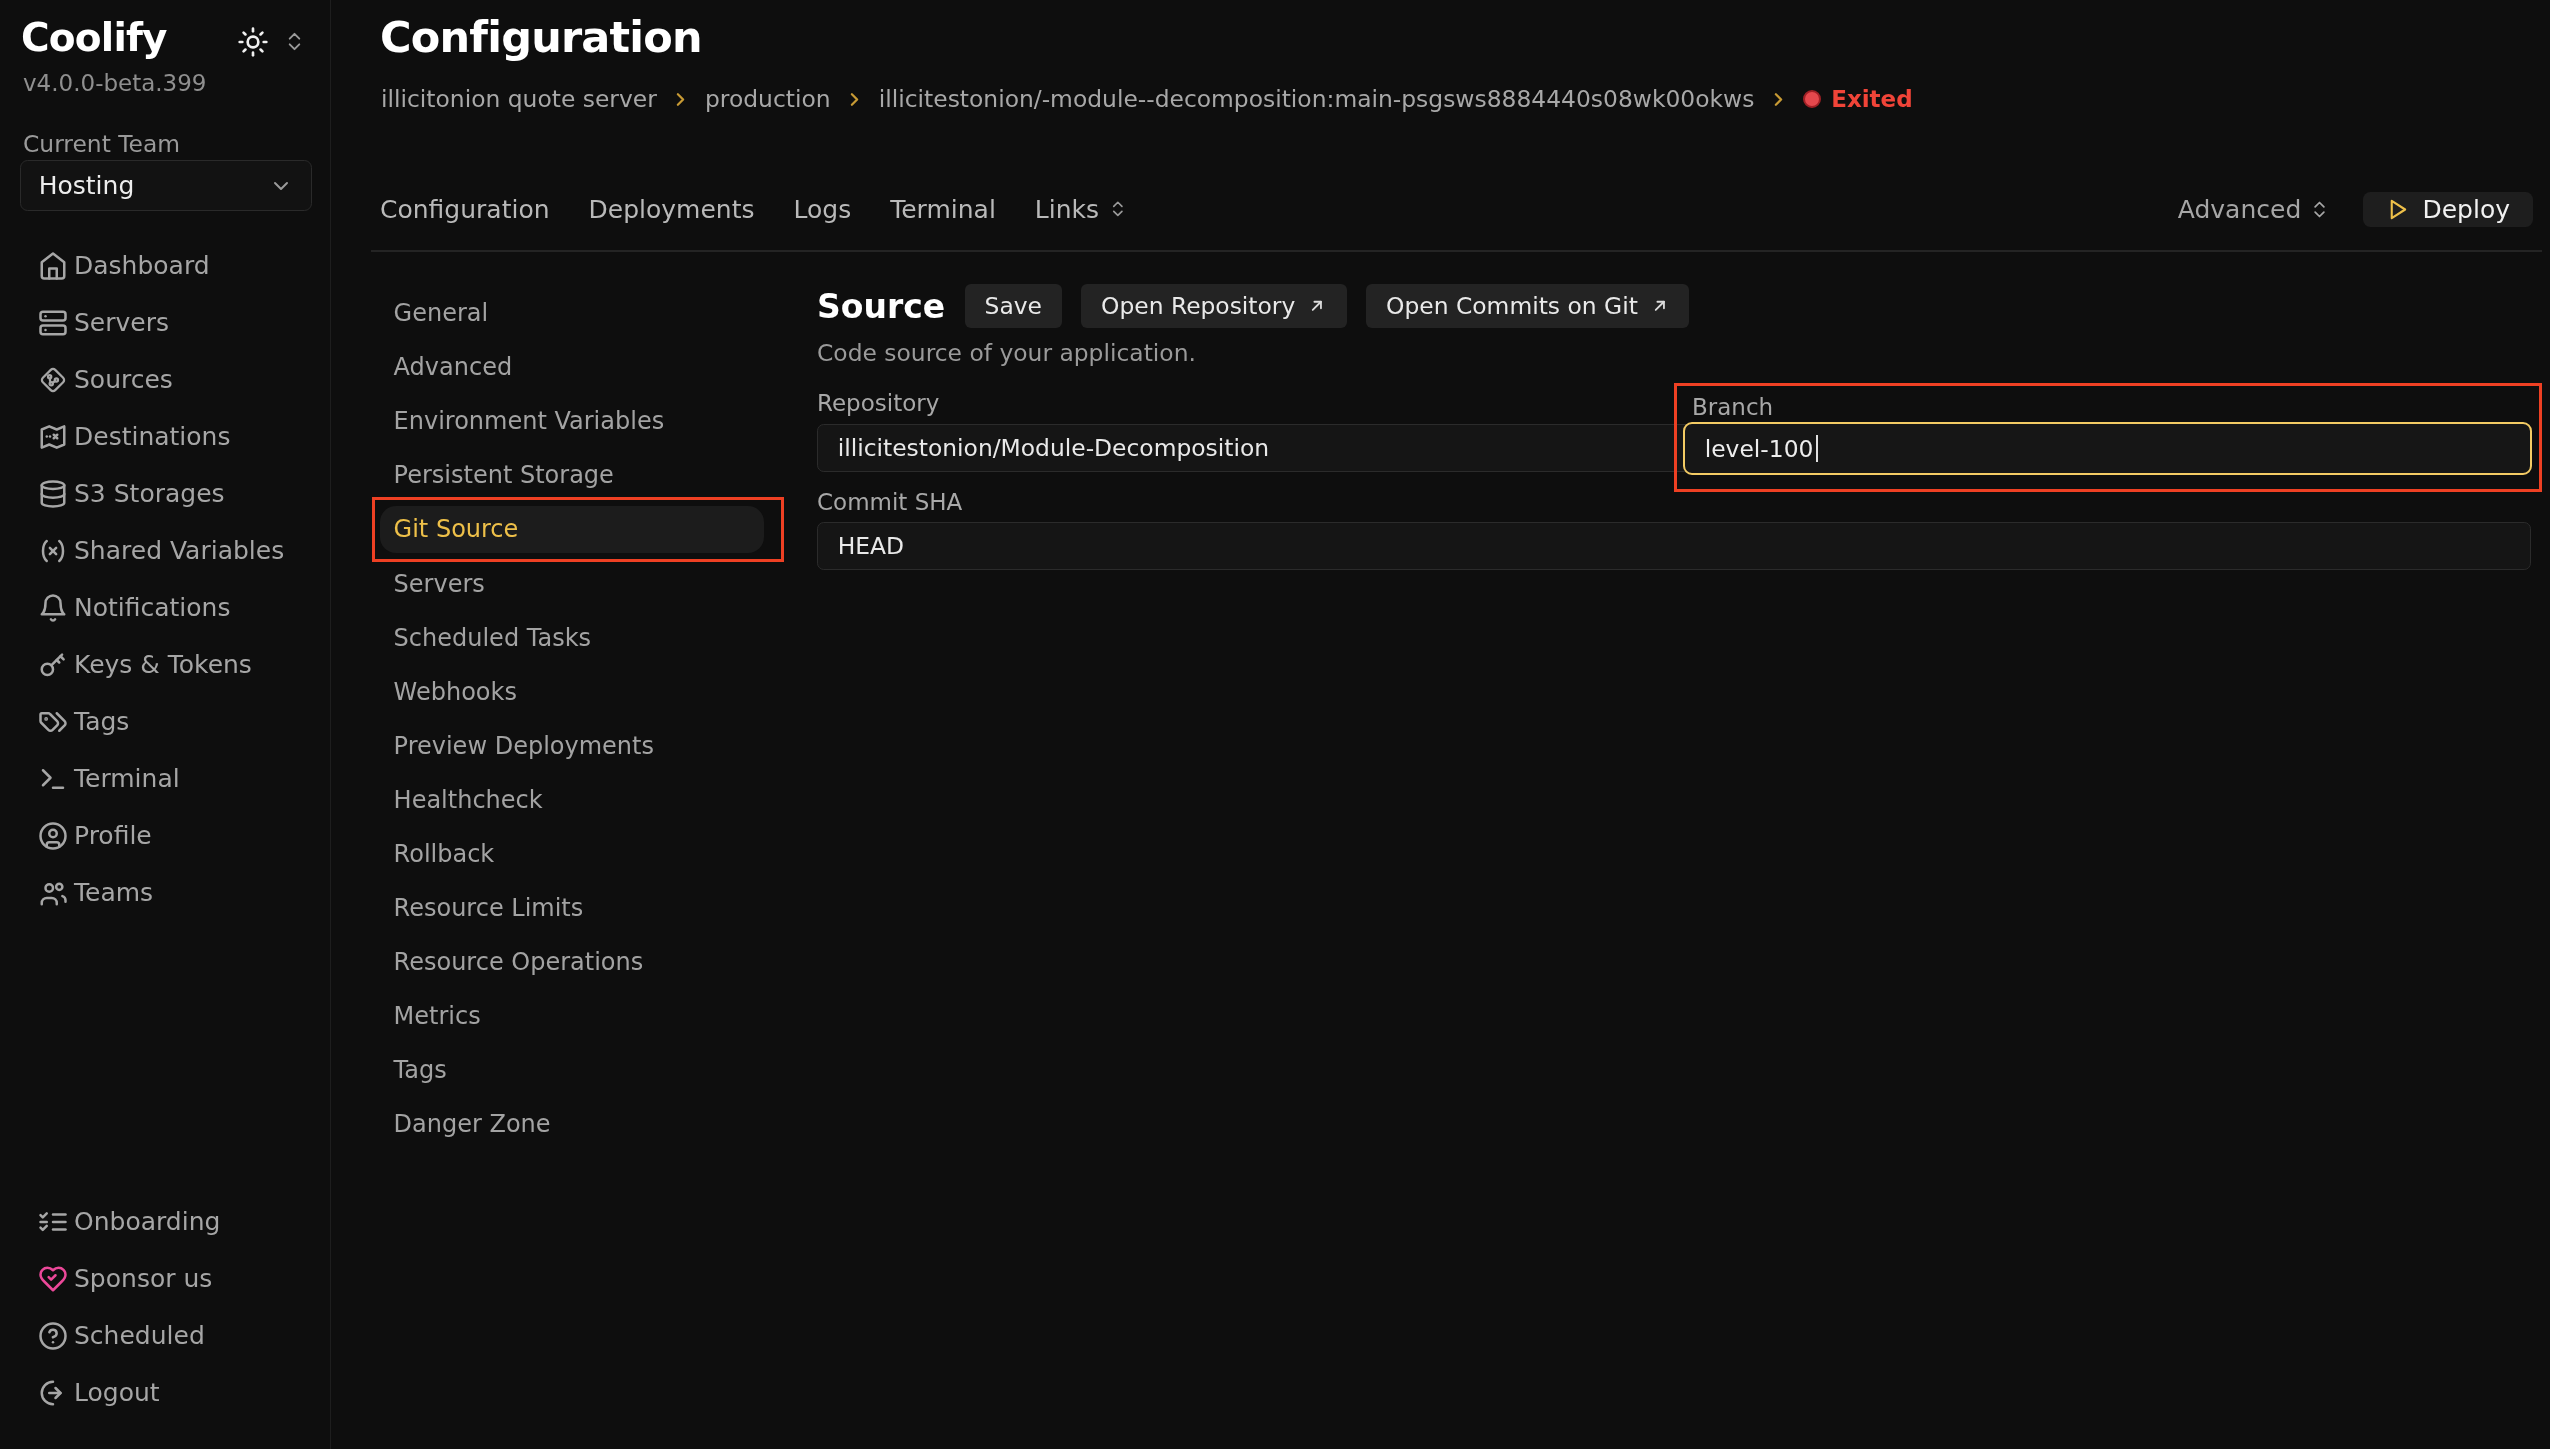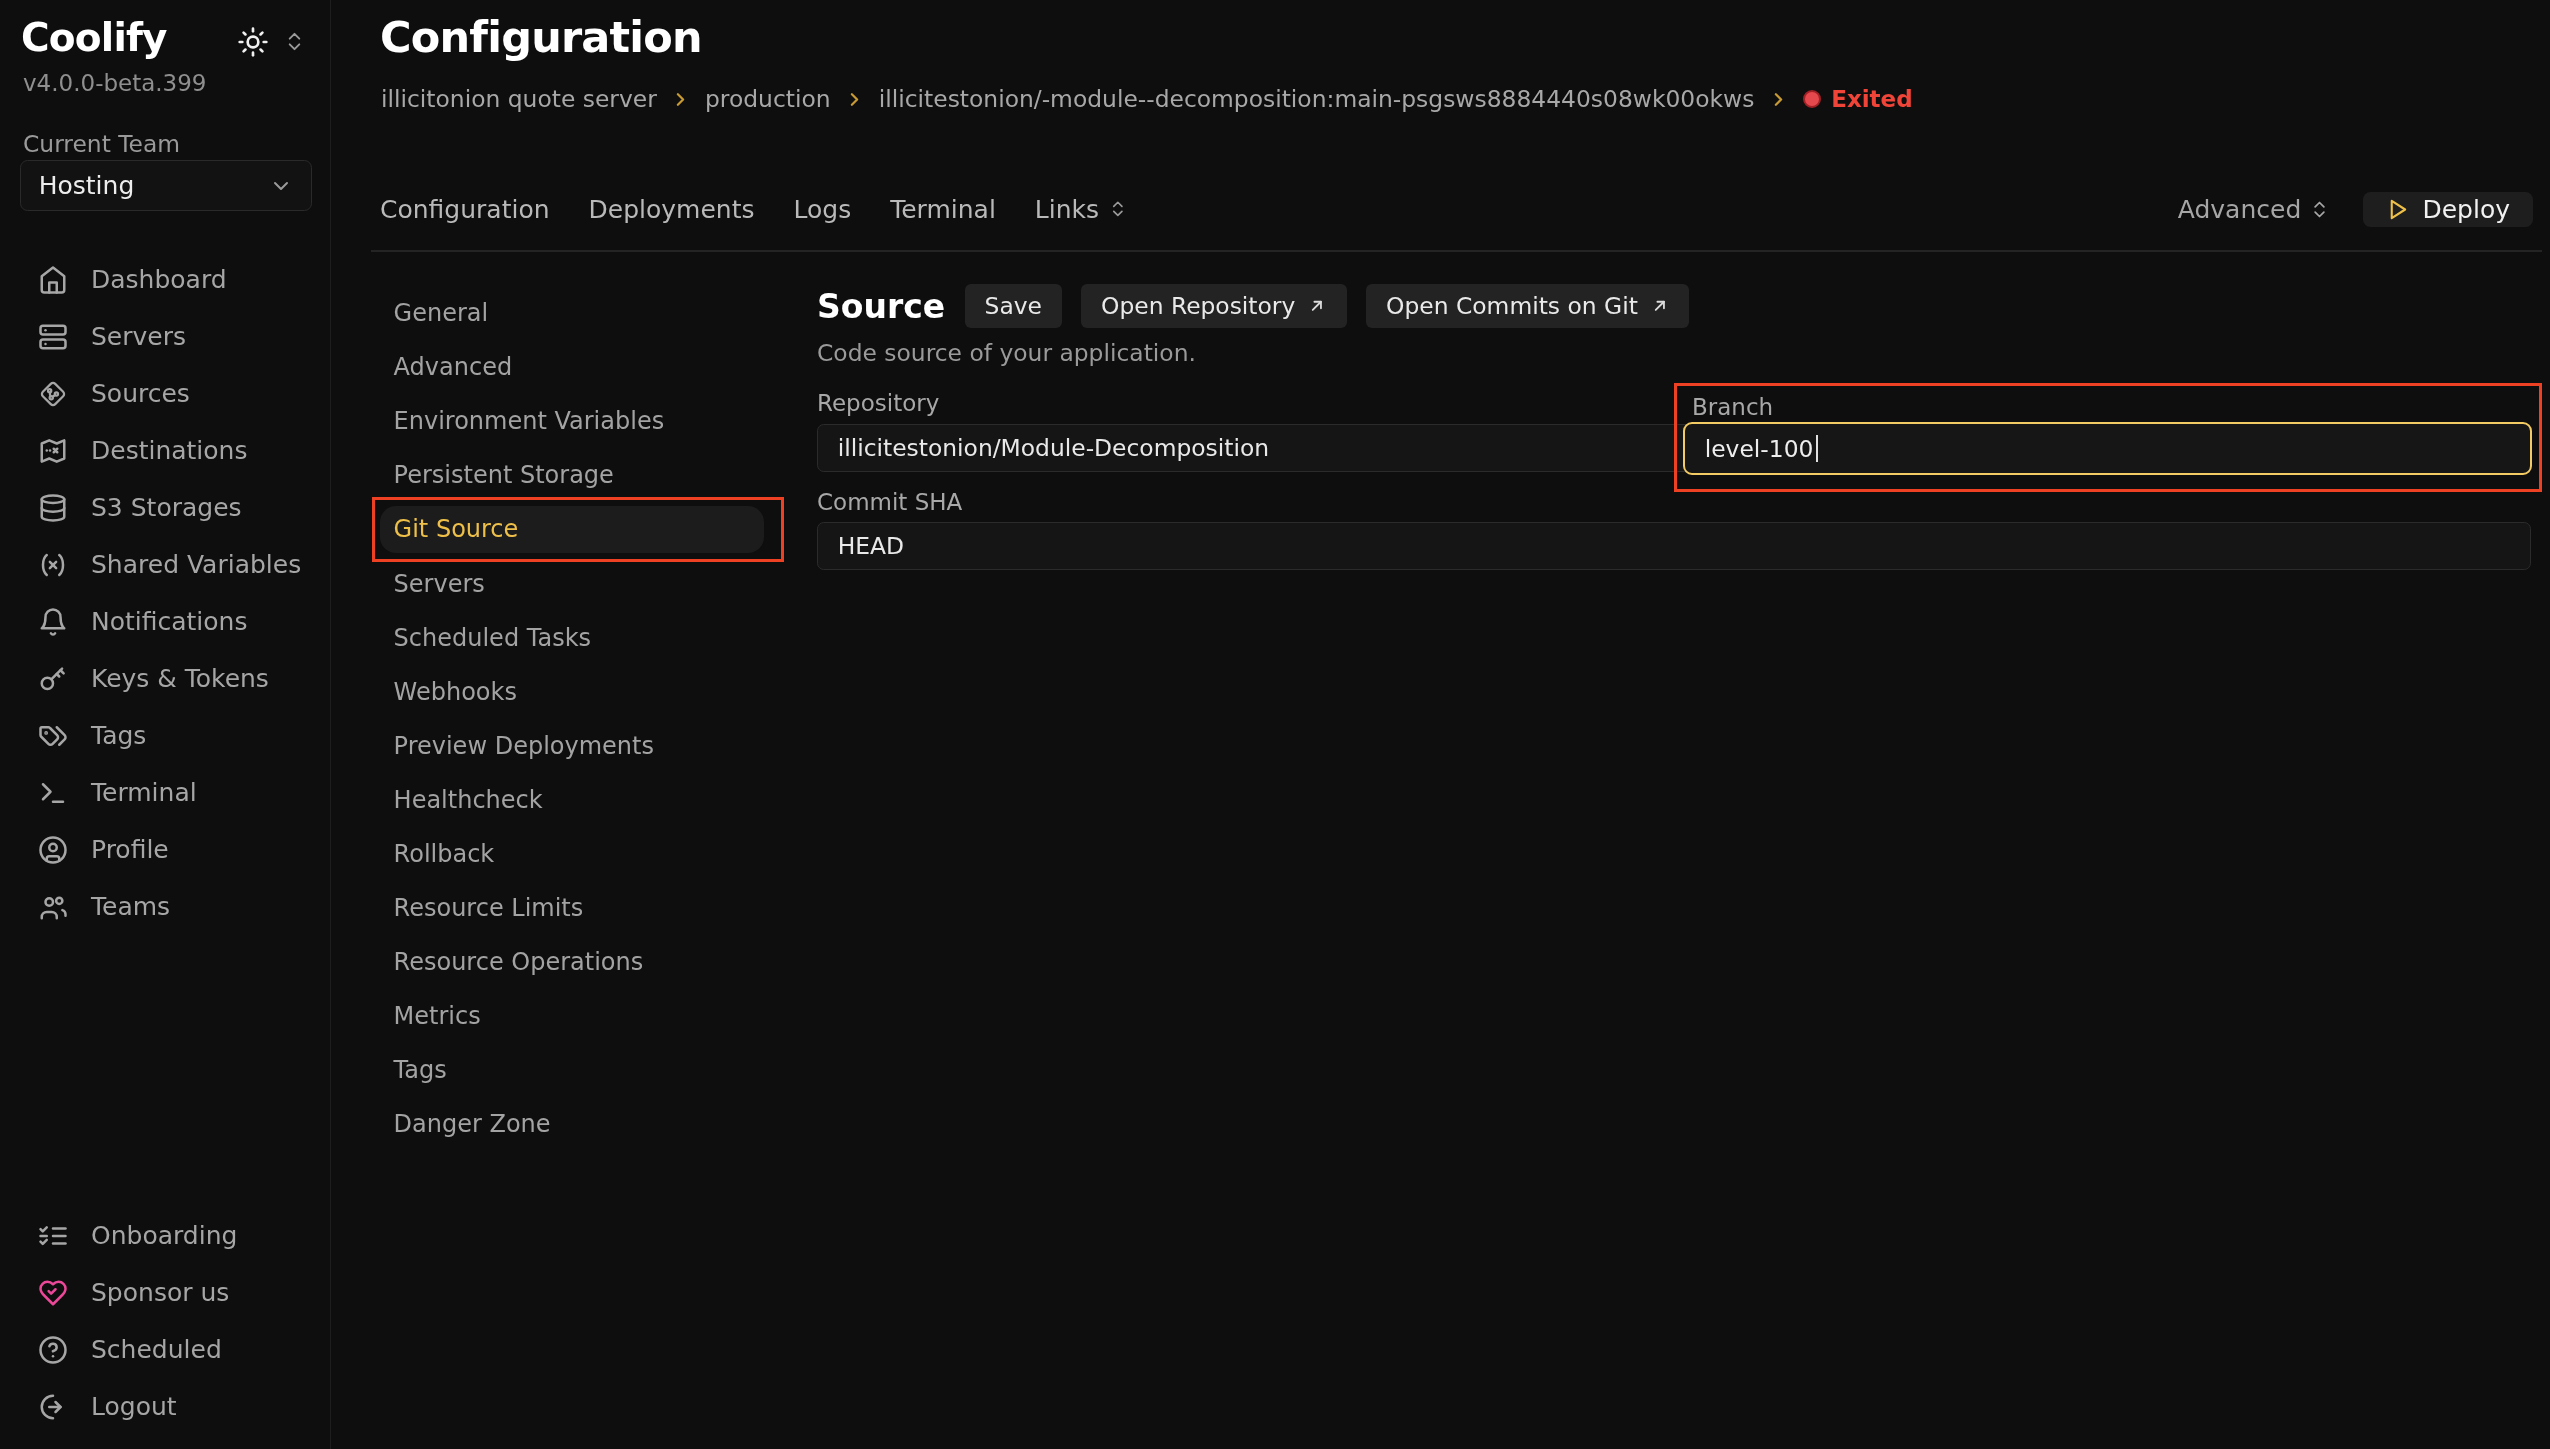--- a/index.html
+++ b/index.html
@@ -25,21 +25,21 @@
   .side-updown{position:absolute; left:283px; top:30px; color:#9a9a9a;}
   .team-label{position:absolute; left:23px; top:130px; font-size:23.4px; color:#9a9a9a;}
   .team-select{position:absolute; left:19.7px; top:160px; width:292px; height:51px;
     background:#121212; border:1.5px solid #2a2a2a; border-radius:7.6px;
     display:flex; align-items:center; padding:0 18px; font-size:25px; color:#ededed; cursor:pointer;}
   .team-select .chev{margin-left:auto; color:#9a9a9a;}
 
   .nav{position:absolute; left:0; top:251px; width:331px;}
   .nav.footer{top:1207px;}
   .nav-item{height:57px; margin:0 6px; padding-left:32px; border-radius:6px;
-    display:flex; align-items:center; gap:23px; font-size:25px; color:var(--muted); cursor:pointer;}
+    display:flex; gap:6px; font-size:25px; color:var(--muted); cursor:pointer;}
   .nav-item .ic{width:30px; height:30px; flex:none;}
   .nav-item.active{background:#202020; color:var(--accent);}
   .nav-item .pink{color:var(--pink);}
 
   
   #main{position:absolute; left:333px; top:0; width:2218px; height:1449px;}
   .page-title{position:absolute; left:47px; top:12px; font-size:43px; font-weight:bold; color:#ffffff; letter-spacing:-0.8px;}
   .breadcrumb{position:absolute; left:48px; top:85px; display:flex; align-items:center; gap:13.6px;
     font-size:23.4px; color:#a8a8a8;}
   .crumb{white-space:nowrap;}

